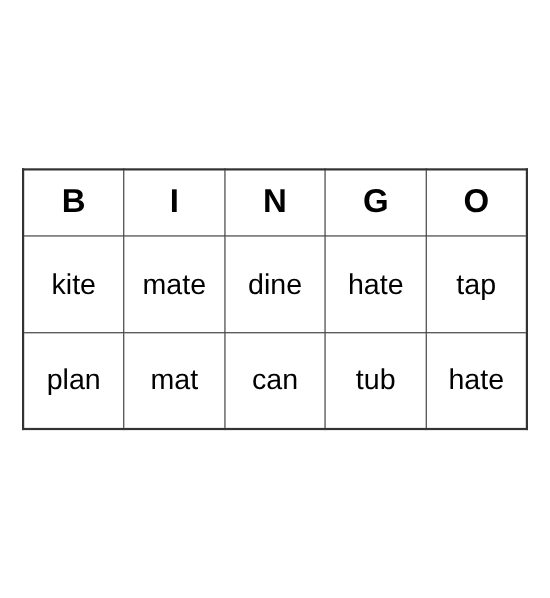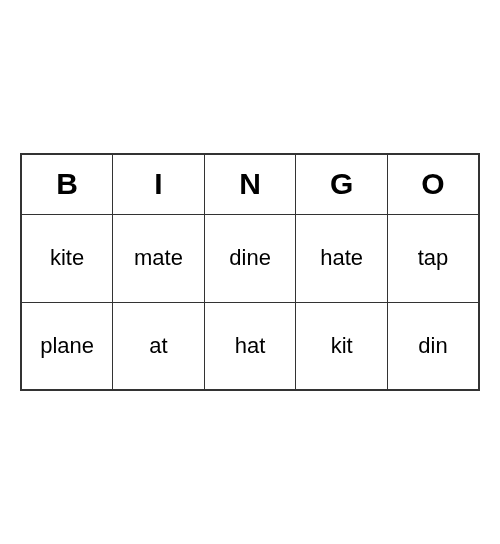--- a/index.html
+++ b/index.html
@@ -21,21 +21,21 @@
     .bingo-card {
       border: 2px solid #333;
       border-collapse: collapse;
       width: 460px;
     }
 
     .bingo-card td, .bingo-card th {
       border: 1px solid #333;
       text-align: center;
       vertical-align: middle;
-      font-size: 22px;
+      font-size: 26px;
       width: 92px;
       height: 88px;
     }
 
     .bingo-card thead th {
       font-size: 30px;
       font-weight: bold;
       height: 60px;
       border: 1px solid #333;
     }
@@ -60,20 +60,20 @@
   </thead>
   <tbody id="bingo-body">
   <tr>
         <td>kite</td>
         <td>mate</td>
         <td>dine</td>
         <td>hate</td>
         <td>tap</td>
       </tr>
       <tr>
-        <td>plane</td>
-        <td>at</td>
-        <td>hat</td>
-        <td>kit</td>
-        <td>din</td>
+        <td>plan</td>
+        <td>mat</td>
+        <td>can</td>
+        <td>tub</td>
+        <td>hate</td>
       </tr>
     </tbody>
 </table>
 
 </body></html>

